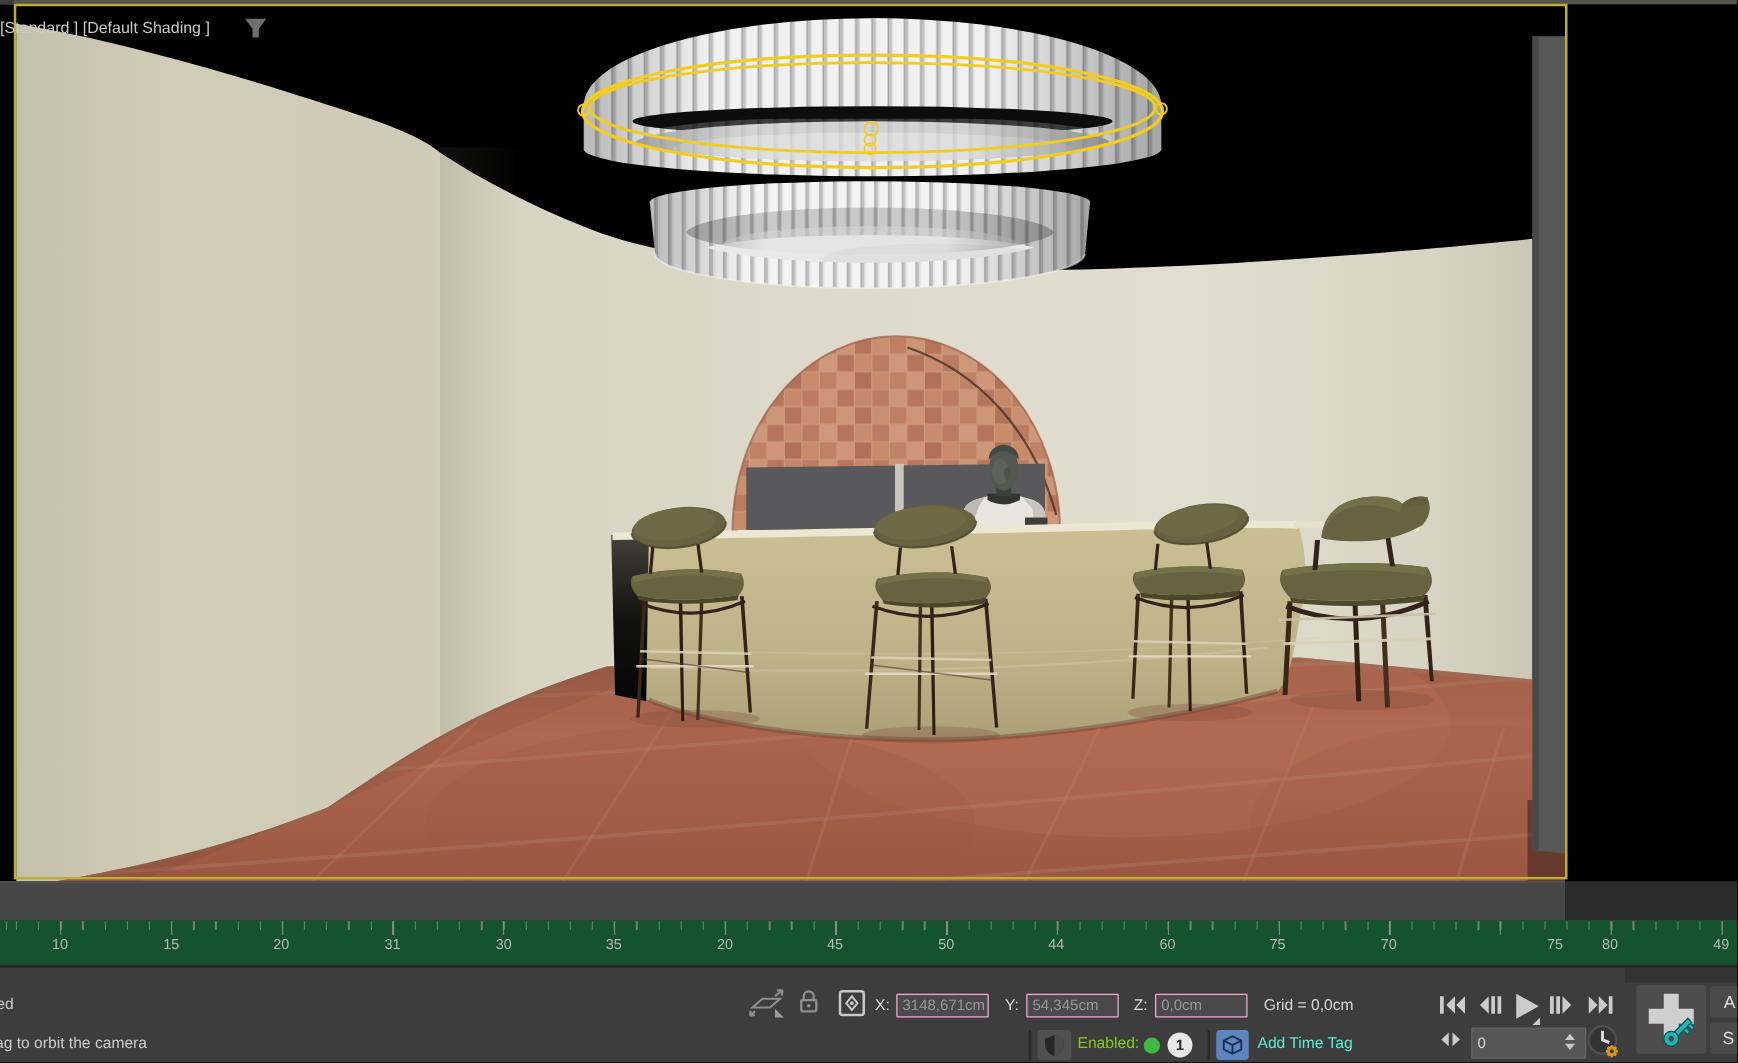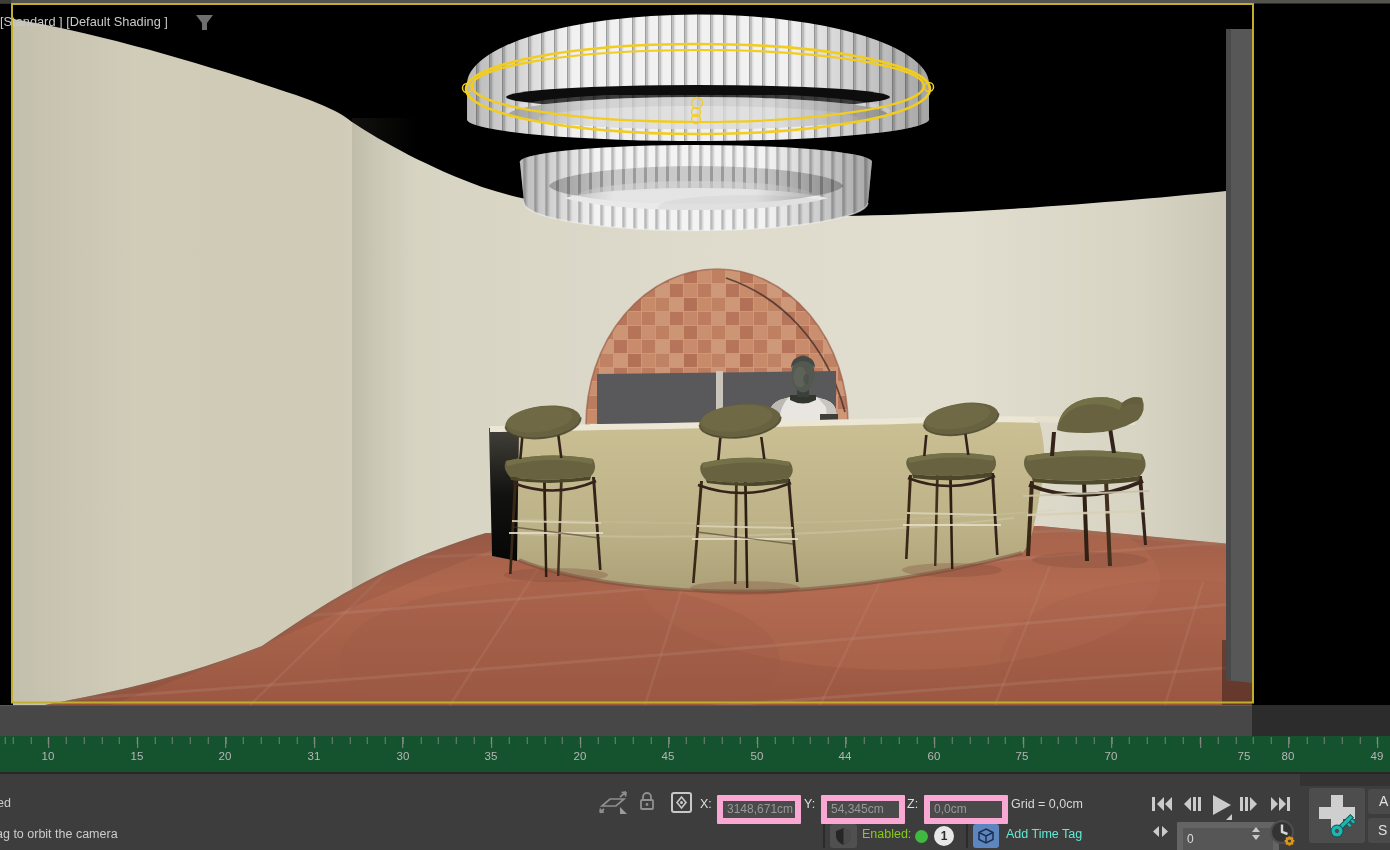--- a/index.html
+++ b/index.html
@@ -12,21 +12,21 @@
   #ruler{left:0;top:736px;width:1390px;height:36px;background:#14532d;}
   #ruler .minor{position:absolute;left:0;top:1px;width:1390px;height:7px;
      background-image:repeating-linear-gradient(90deg,#7d7d78 0 1px,rgba(0,0,0,0) 1px 17.72px);
      background-position:12.76px 0;}
   #ruler .major{position:absolute;left:0;top:1px;width:1390px;height:11px;
      background-image:repeating-linear-gradient(90deg,#8d8d88 0 1px,rgba(0,0,0,0) 1px 88.6px);
      background-position:48.2px 0;}
   #ruler span{position:absolute;top:14px;transform:translateX(-50%);font-size:11.5px;color:#b6b6b6;}
   #status{left:0;top:772px;width:1390px;height:78px;background:#3d3d3d;border-top:2px solid #272727;}
   #status .t{position:absolute;color:#cccccc;font-size:12.5px;white-space:pre;}
-  .fld{position:absolute;background:#4a4a4a;border:6px solid #f9a8d4;border-radius:1px;
+  .fld{position:absolute;background:#4a4a4a;border:1px solid #f9a8d4;border-radius:1px;
        color:#989898;font-size:12px;line-height:17px;padding-left:4px;overflow:hidden;white-space:nowrap;}
   .btn{position:absolute;background:#4d4d4d;border-radius:3px;}
 </style>
 </head>
 <body>
 <div id="page">
 
   <svg class="abs" style="left:0;top:0" width="1390" height="705" viewBox="0 0 1390 705">
     <defs>
       <linearGradient id="wallg" x1="0" y1="0" x2="1" y2="0">

